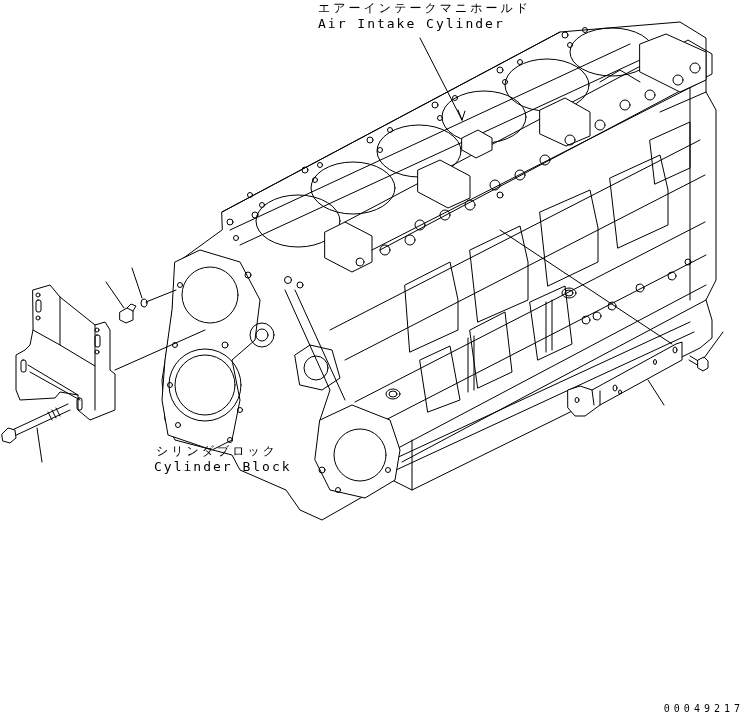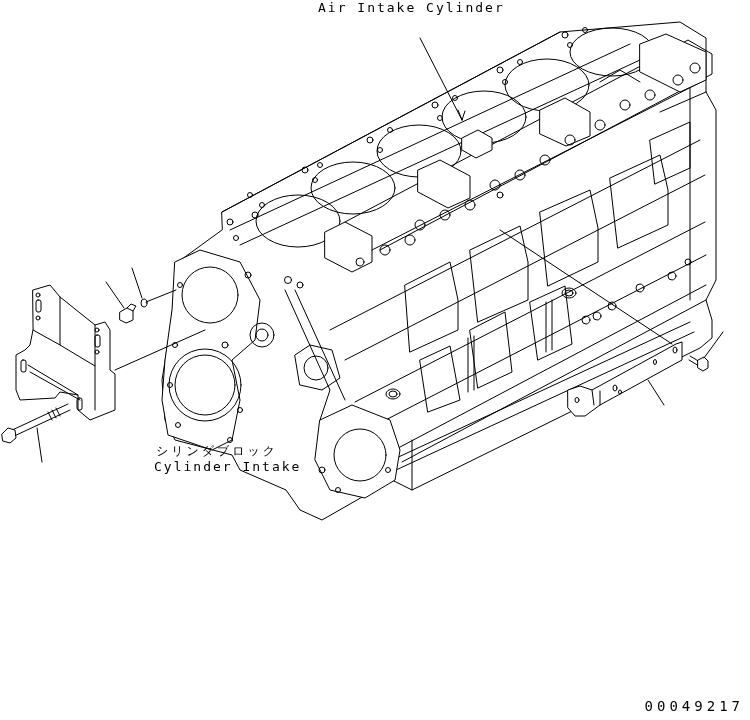--- a/index.html
+++ b/index.html
@@ -3,21 +3,21 @@
   <meta charset="utf-8">
   <style>
     html, body { margin: 0; padding: 0; background: #ffffff; }
     body { width: 750px; height: 720px; position: relative; overflow: hidden; font-family: "DejaVu Sans Mono", monospace; }
     #canvas { position: absolute; left: 0; top: 0; width: 750px; height: 720px; }
     .ln { stroke: #000; stroke-width: 1; fill: none; stroke-linejoin: round; stroke-linecap: round; }
     .fill-w { fill: #fff; }
     .label { position: absolute; color: #000; font-family: "DejaVu Sans Mono", monospace; font-size: 13px; letter-spacing: 2px; line-height: 16px; text-align: center; white-space: nowrap; }
     .label .jp { display: block; font-family: "DejaVu Sans", sans-serif; font-size: 12px; letter-spacing: 3px; }
     .label .en { display: block; }
-    .partno { position: absolute; right: 6px; bottom: 6px; font-size: 14px; letter-spacing: 4px; color: #000; font-family: "DejaVu Sans Mono", monospace; }
+    .partno { position: absolute; right: 6px; bottom: 6px; font-size: 10px; letter-spacing: 4px; color: #000; font-family: "DejaVu Sans Mono", monospace; }
   </style>
 </head>
 <body>
 
 <svg id="canvas" viewBox="0 0 750 720" xmlns="http://www.w3.org/2000/svg">
 
   <g>
 
     <path class="ln fill-w" d="M222 212 L560 32 L680 22 L706 38 L706 92 L716 110 L716 280 L706 300 L712 320 L712 338 L700 348 L412 490 L392 480 L322 520 L300 510 L286 490 L240 470 L232 455 L175 440 L165 420 L162 380 L170 330 L178 262 L222 230 Z"></path>
 
@@ -215,21 +215,22 @@
     <path class="ln" d="M37 428 L42 462"></path>
     <path class="ln" d="M115 370 L205 330"></path>
     <path class="ln" d="M146 302 L176 290"></path>
     <path class="ln" d="M648 380 L664 405"></path>
     <path class="ln" d="M672 344 L500 230"></path>
     <path class="ln" d="M704 358 L723 332"></path>
   </g>
 </svg>
 
 <div class="label" style="left:318px; top:0px; width:186px;">
+  <span class="jp">エアーインテークマニホールド</span>
   <span class="en">Air Intake Cylinder</span>
 </div>
 
 <div class="label" style="left:154px; top:443px; width:126px;">
   <span class="jp">シリンダブロック</span>
-  <span class="en">Cylinder Intake</span>
+  <span class="en">Cylinder Block</span>
 </div>
 
 <div class="partno">00049217</div>
 
 </body></html>

